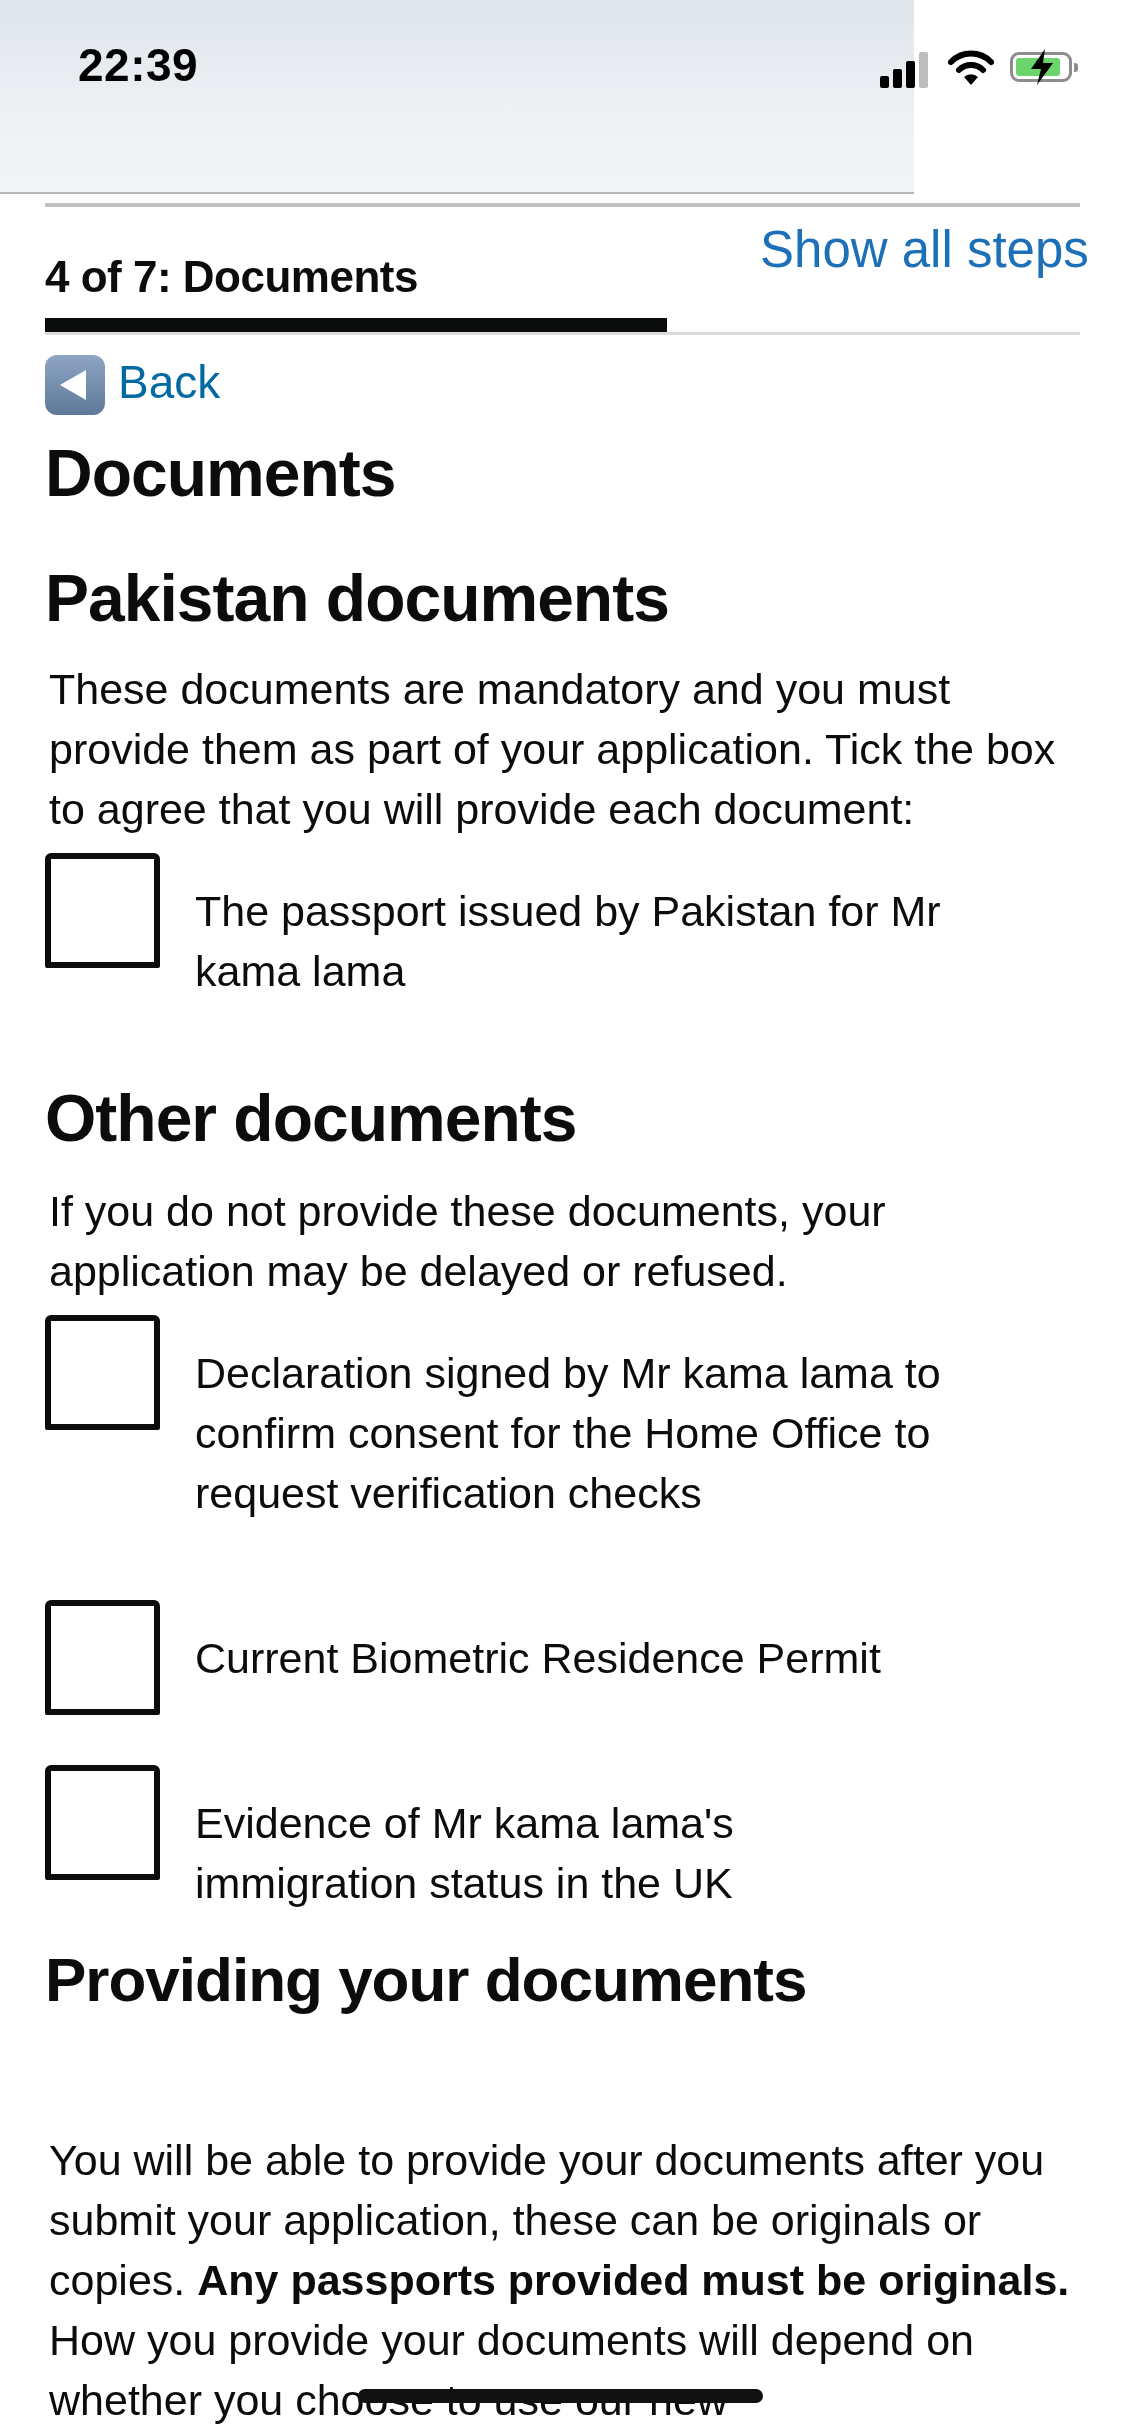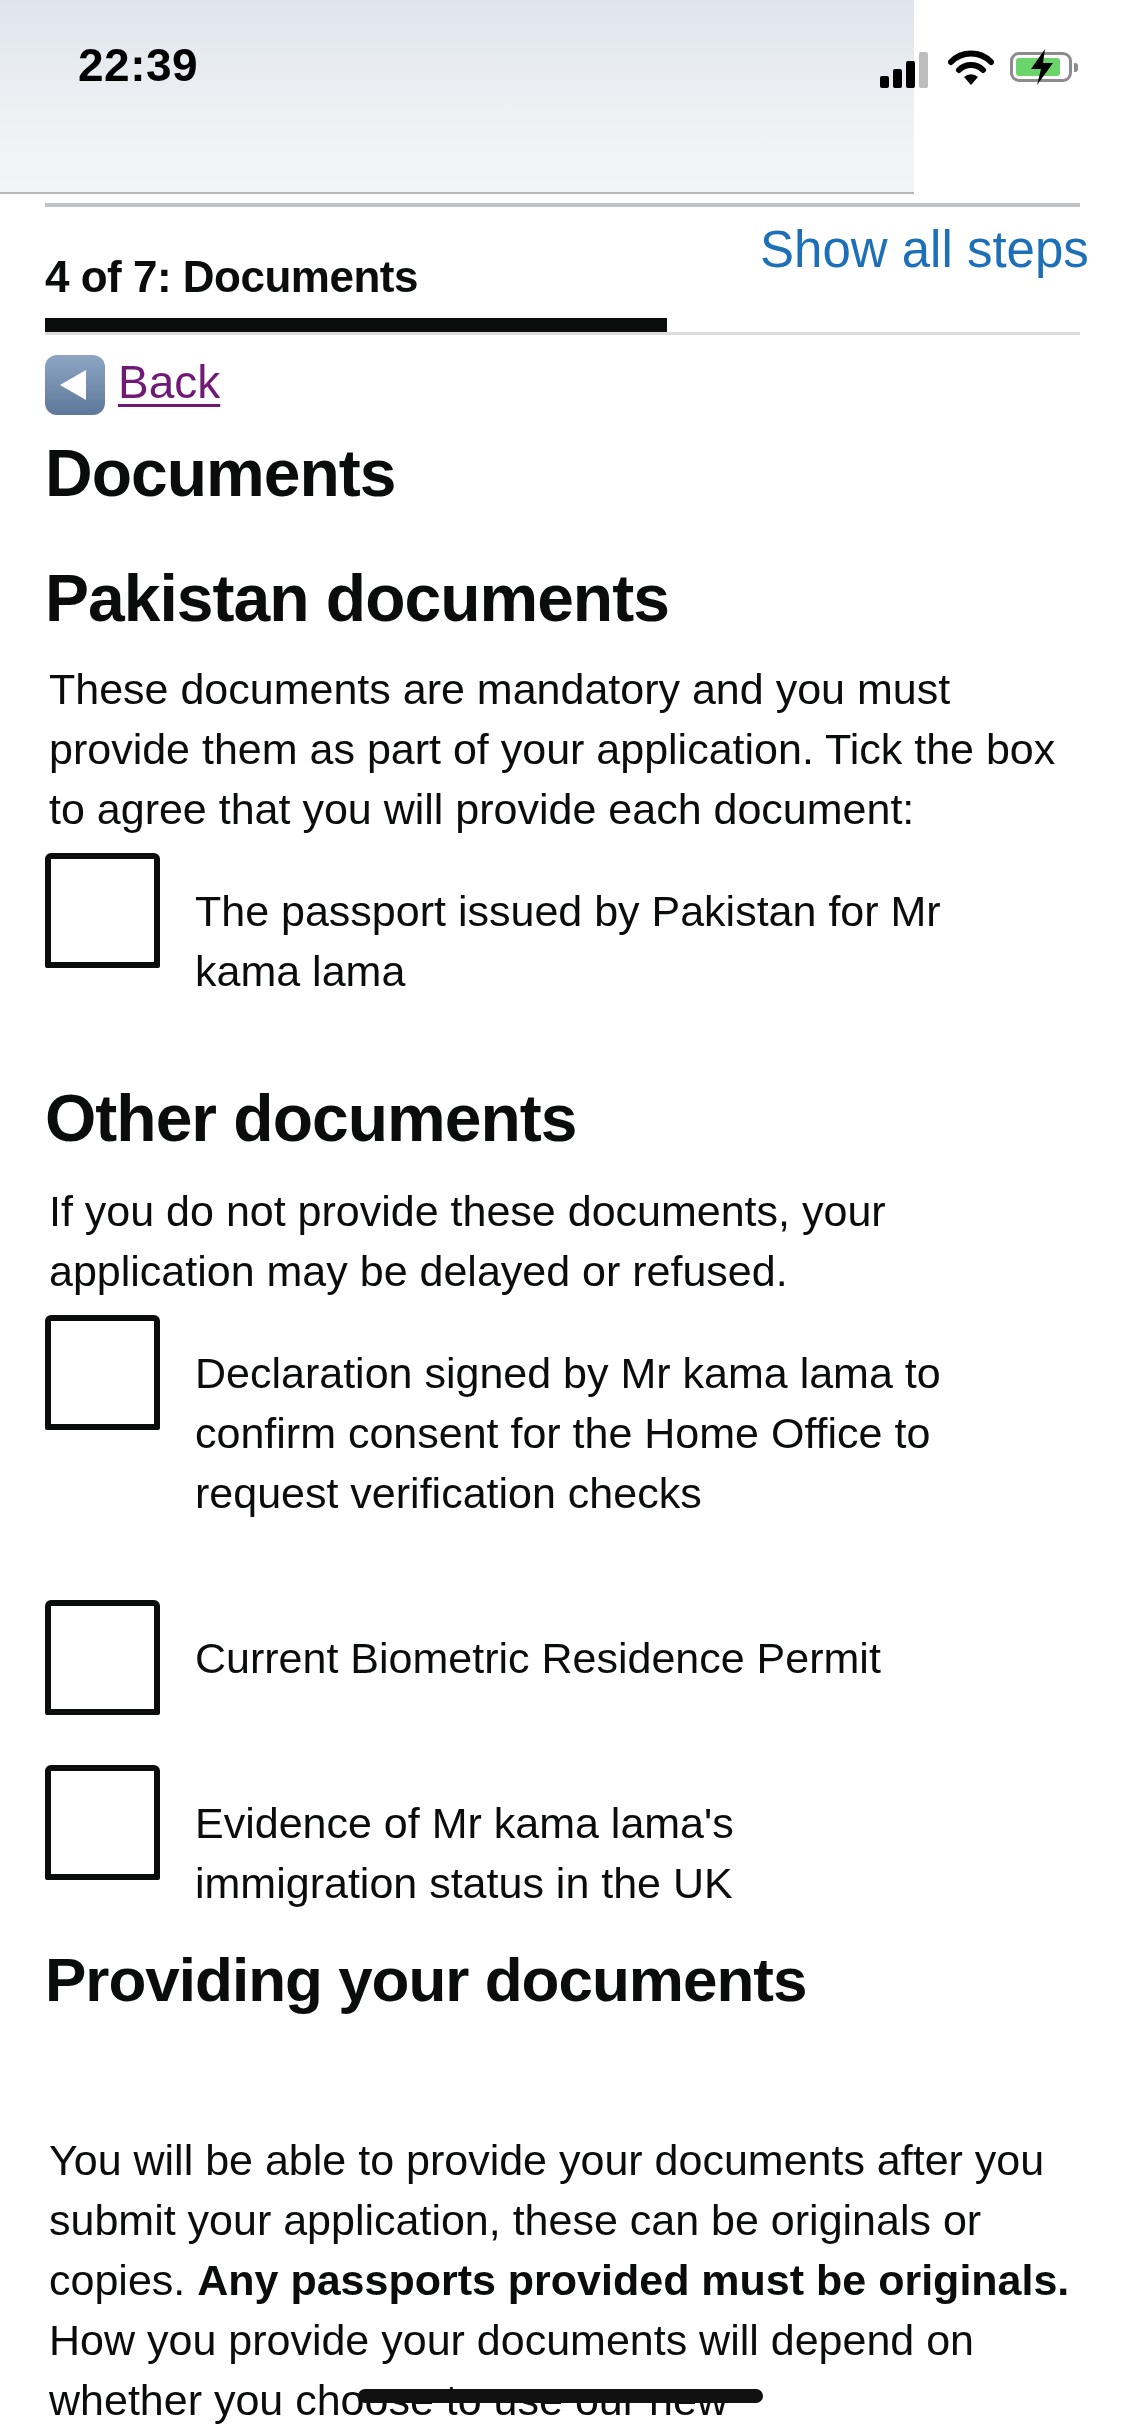--- a/index.html
+++ b/index.html
@@ -32,21 +32,21 @@
   .step-label { left:45px; top:252px; font-size:44px; font-weight:700; letter-spacing:-0.5px; }
   .show-steps { left:760px; top:220px; font-size:51px; color:#1d70b8; text-decoration:none; }
   .prog-black { left:45px; top:318px; width:622px; height:14px; background:#0b0c0c; }
   .prog-grey { left:45px; top:332px; width:1035px; height:3px; background:#dcdcdc; }
 
   
   .back-icon { left:45px; top:355px; width:60px; height:60px; border-radius:12px;
     background:linear-gradient(180deg,#8ea6c4 0%,#5d7899 100%); }
   .back-icon::after { content:""; position:absolute; left:15px; top:15px; width:0; height:0;
     border-top:15px solid transparent; border-bottom:15px solid transparent; border-right:26px solid #ffffff; }
-  .back-link { left:118px; top:355px; font-size:46px; color:#701a75; text-decoration:underline; text-decoration-thickness:3px; text-underline-offset:6px; }
+  .back-link { left:118px; top:355px; font-size:46px; color:#0369a1; text-decoration-thickness:3px; text-underline-offset:6px; }
 
   h1, h2 { margin:0; font-weight:700; letter-spacing:-1px; }
   .h1 { left:45px; top:435px; font-size:66px; }
   .h2a { left:45px; top:560px; font-size:66px; }
   .h2b { left:45px; top:1080px; font-size:66px; }
   .h2c { left:45px; top:1944px; font-size:62px; }
 
   .para { left:45px; width:1040px; font-size:43px; line-height:60px; margin:4px; }
   .para1 { top:655px; }
   .para2 { top:1177px; }

